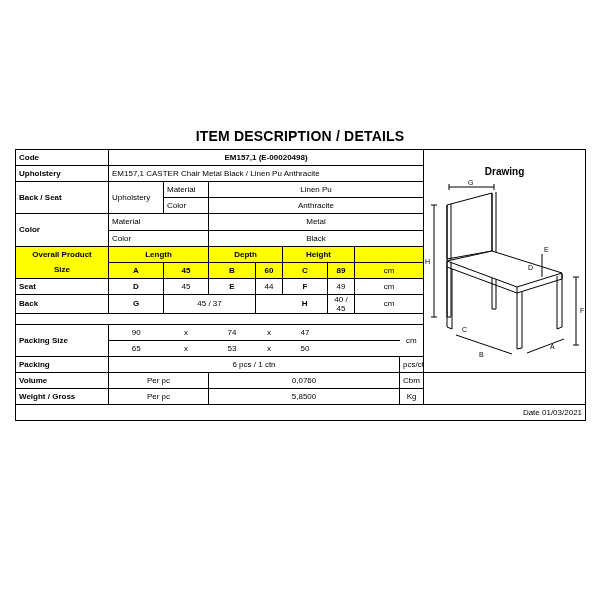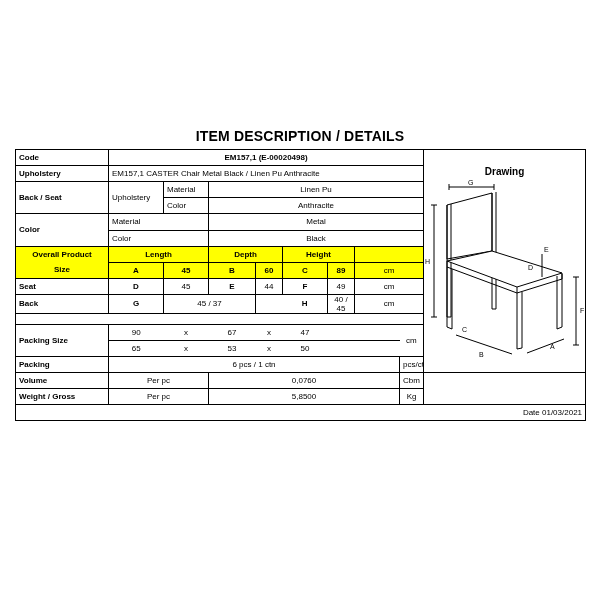--- a/index.html
+++ b/index.html
@@ -232,21 +232,21 @@
     </tr>
 
     <tr>
       <td colspan="9" style="height:10px"></td>
     </tr>
 
     <tr>
       <td class="b l nb-bottom" rowspan="2">Packing Size</td>
       <td class="c nb-right">90</td>
       <td class="c nb-left nb-right">x</td>
-      <td class="c nb-left nb-right">67</td>
+      <td class="c nb-left nb-right">74</td>
       <td class="c nb-left nb-right">x</td>
       <td class="c nb-left nb-right">47</td>
       <td class="c nb-left nb-right"></td>
       <td class="c nb-left nb-right"></td>
       <td class="c nb-left nb-bottom" rowspan="2">cm</td>
     </tr>
     <tr>
       <td class="c nb-right nb-top">65</td>
       <td class="c nb-left nb-right nb-top">x</td>
       <td class="c nb-left nb-right nb-top">53</td>

